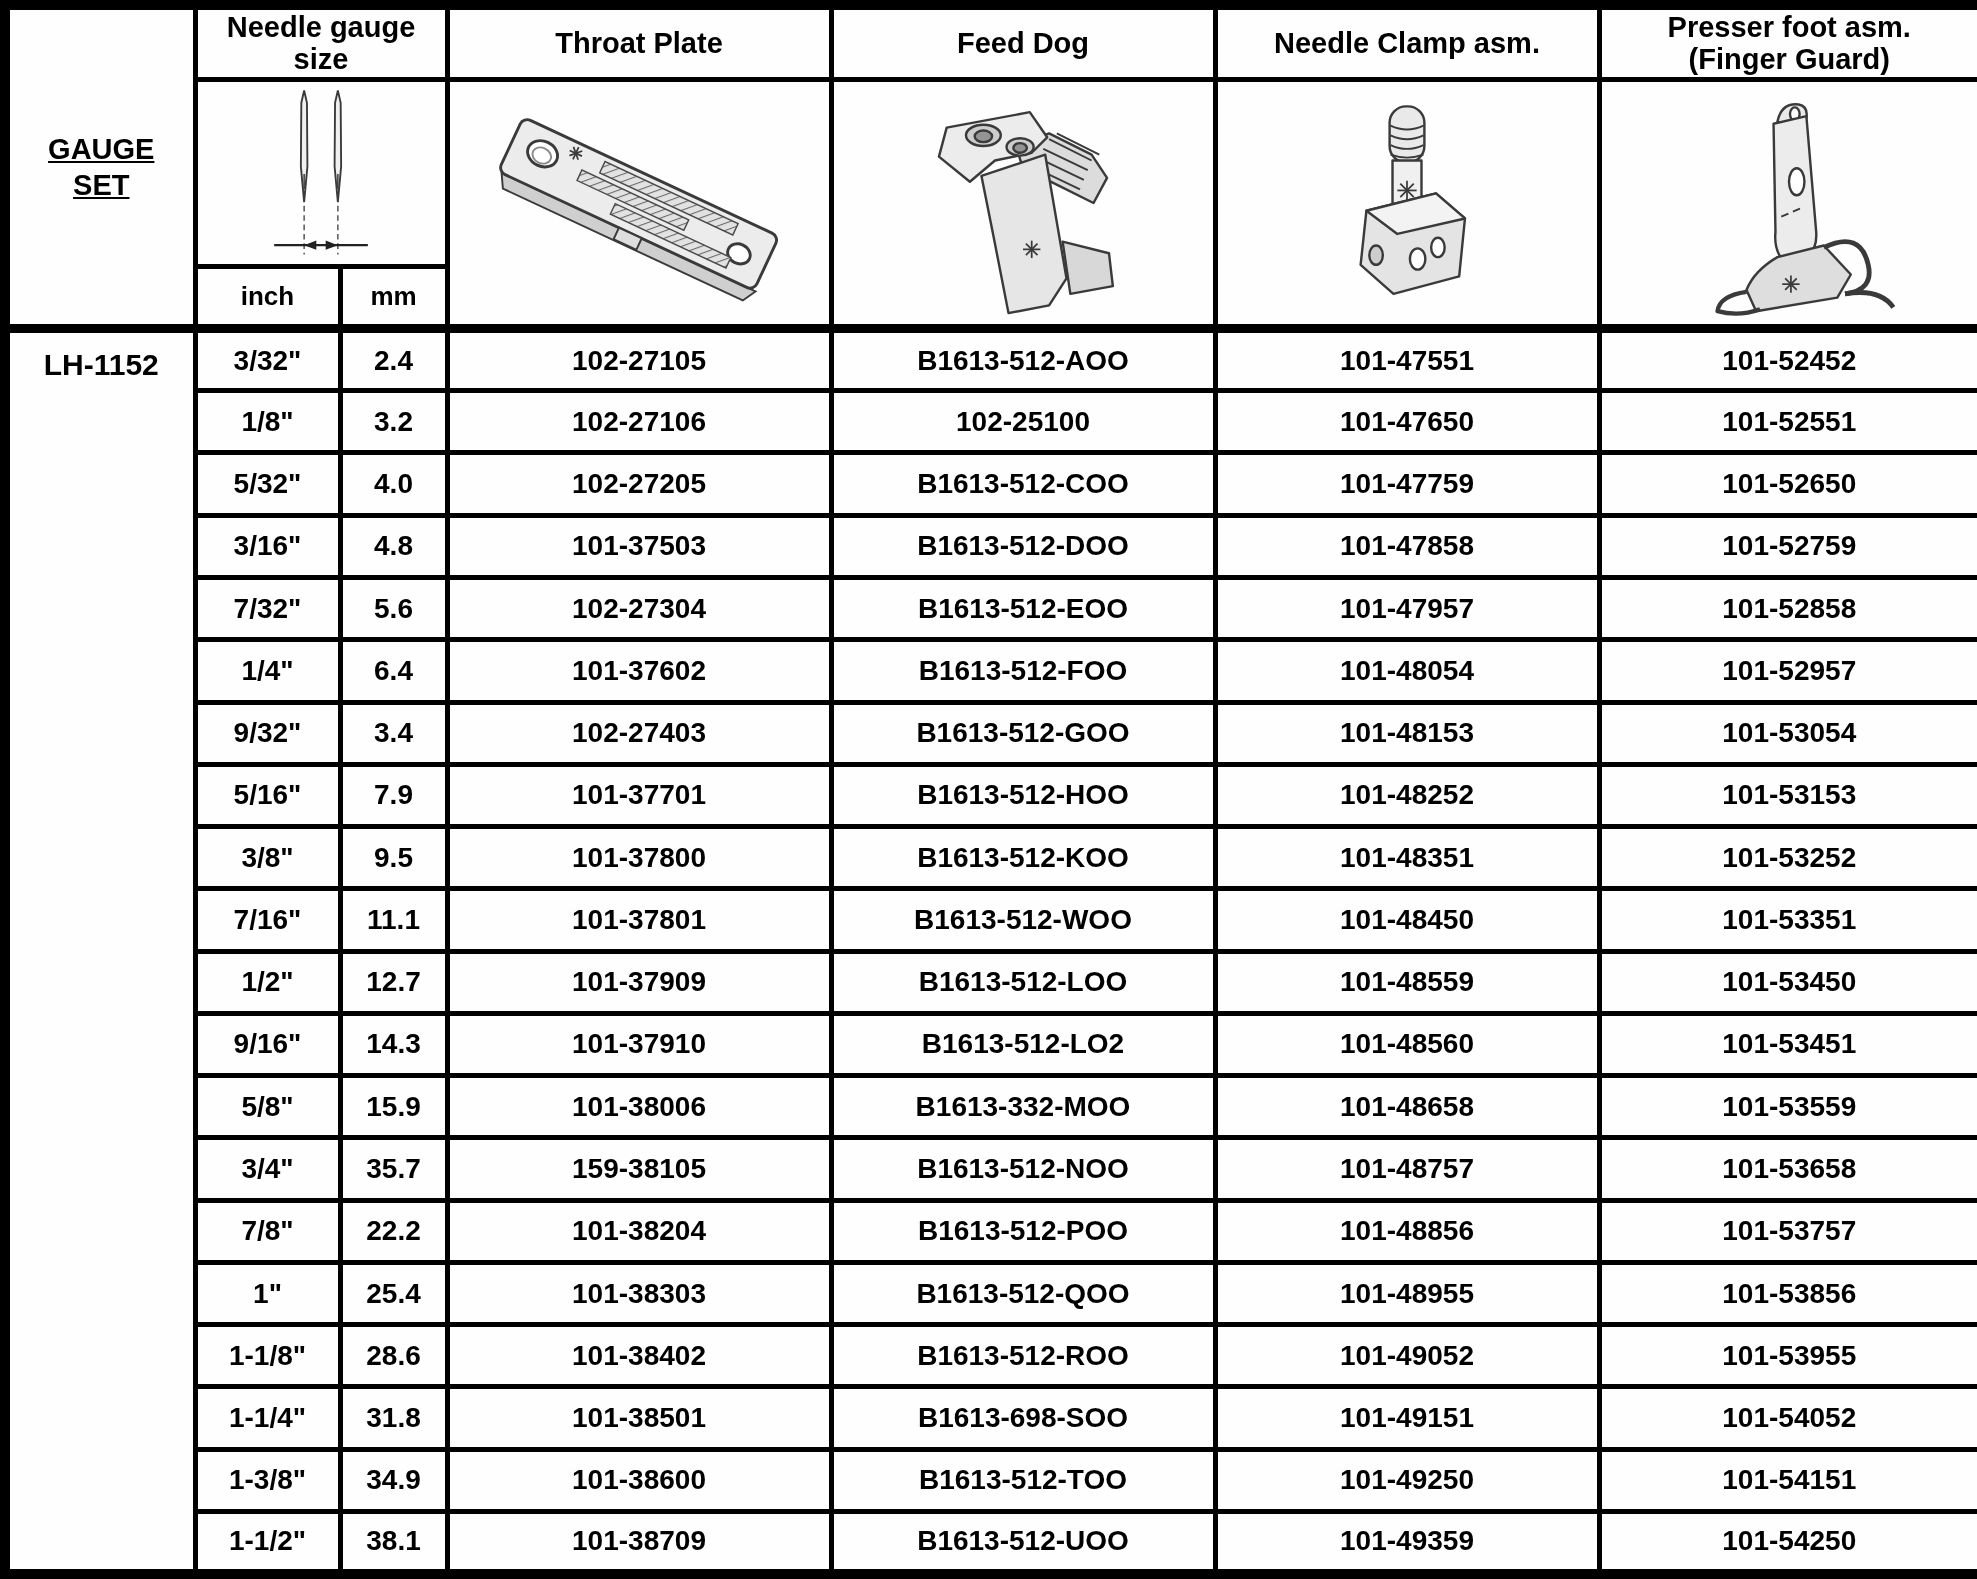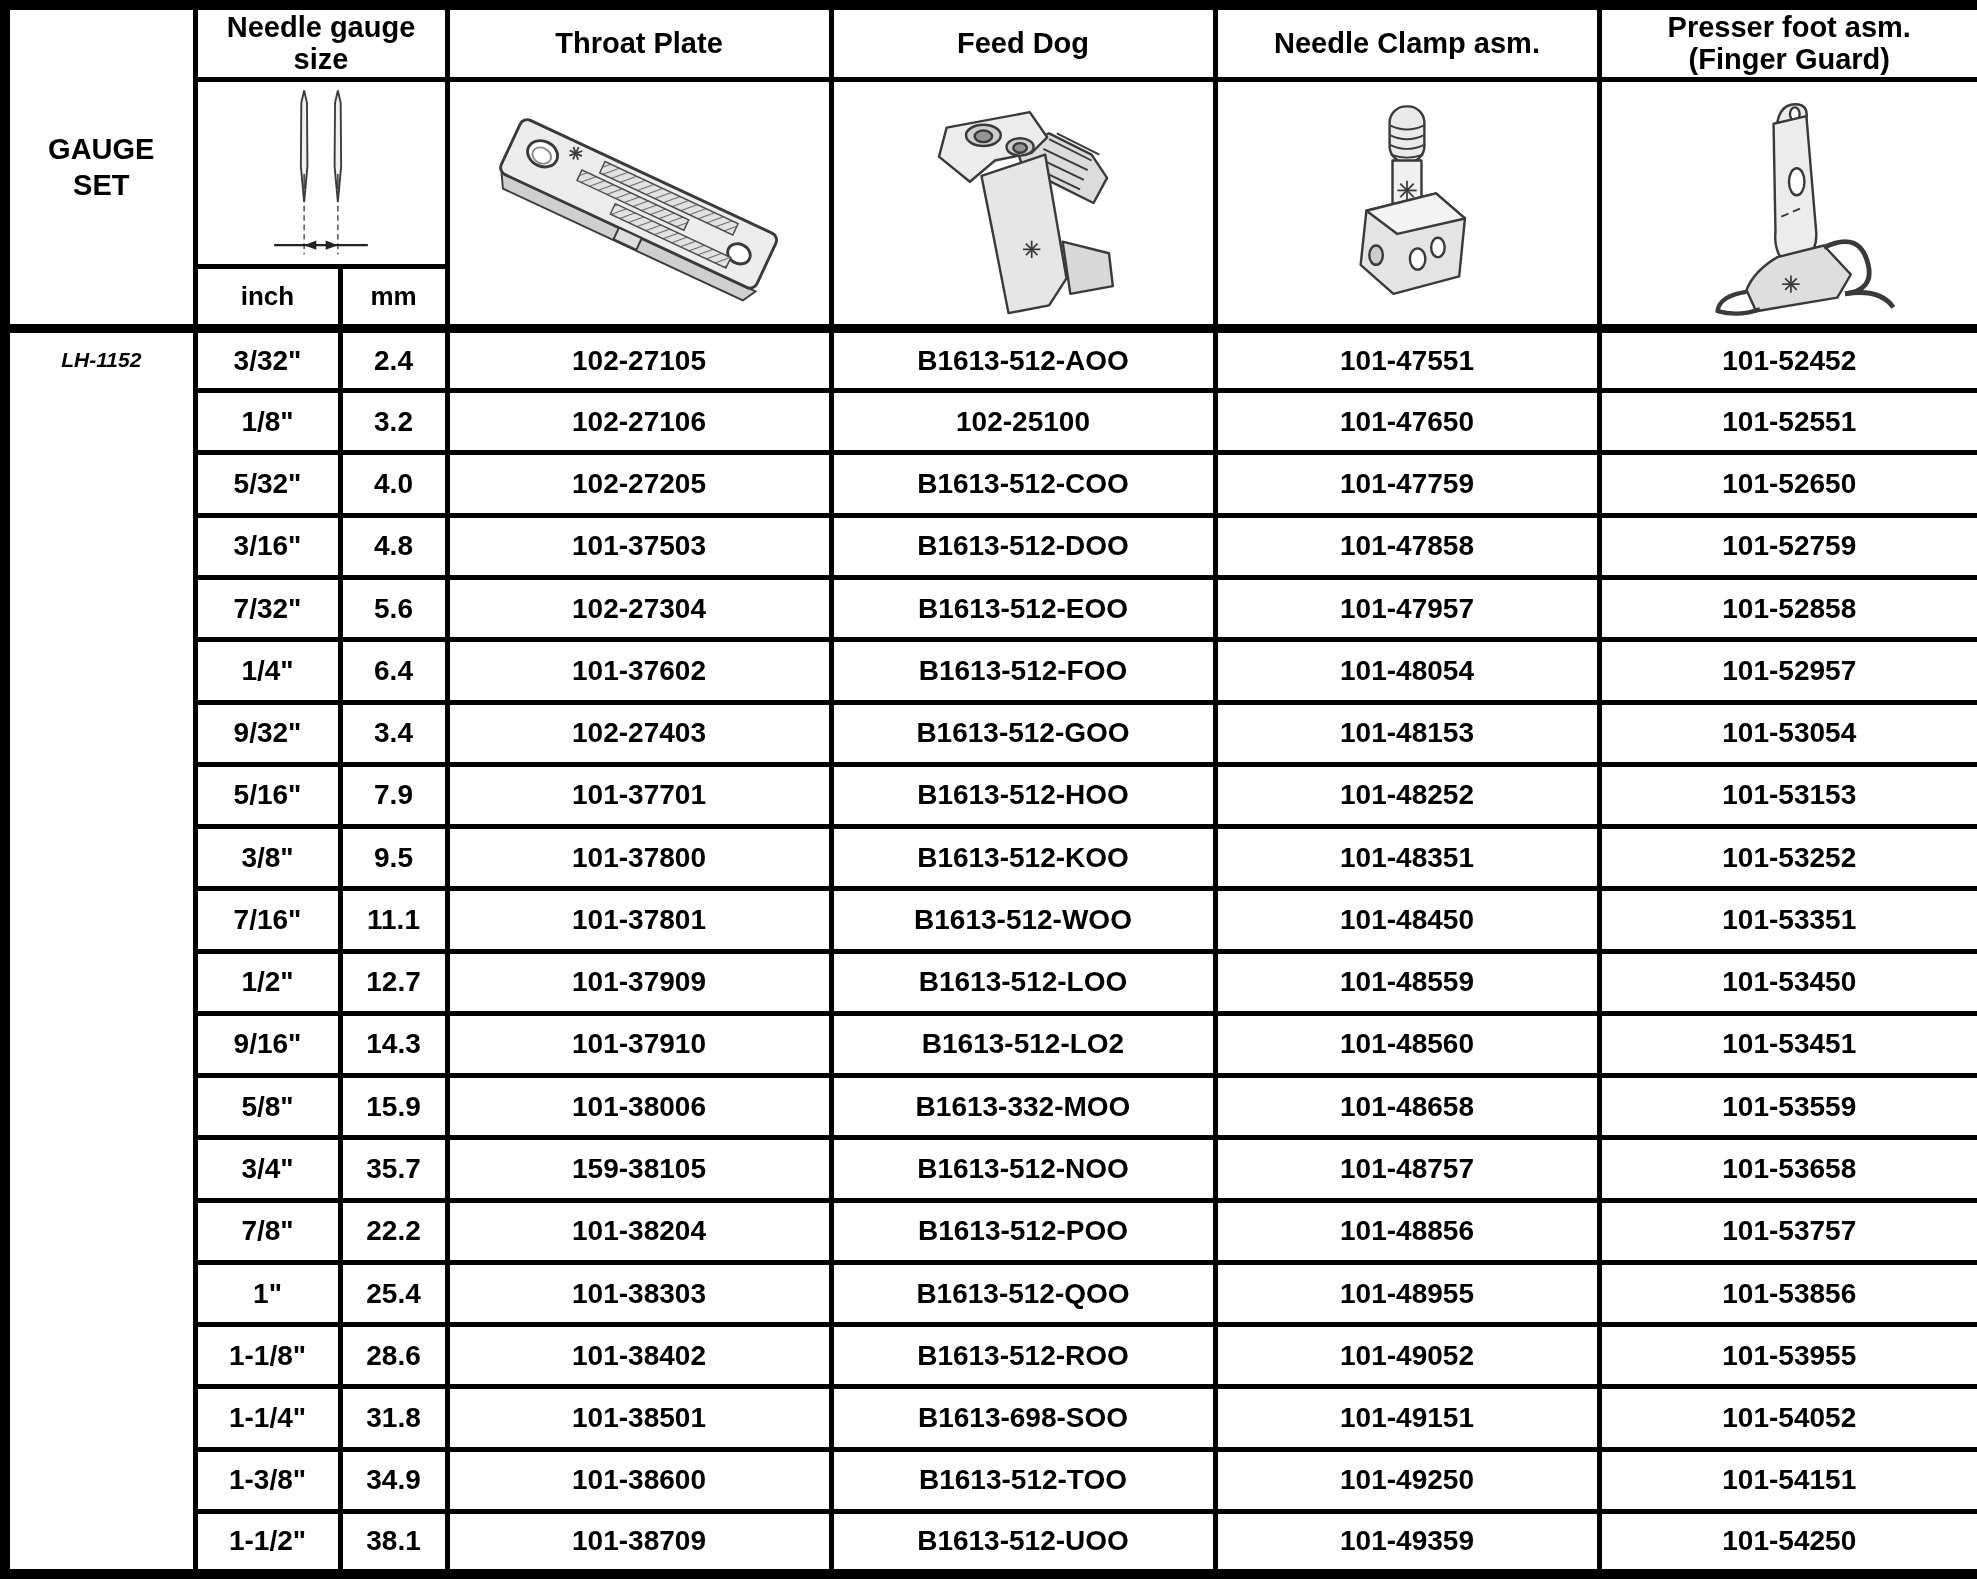--- a/index.html
+++ b/index.html
@@ -6,24 +6,24 @@
   html,body{margin:0;padding:0;background:#fff;}
   body{width:1977px;height:1579px;overflow:hidden;font-family:"Liberation Sans",sans-serif;color:#000;}
   table.gauge{border-collapse:collapse;table-layout:fixed;width:1977px;height:1579px;border:10px solid #000;background:#fff;}
   td{border:5px solid #000;text-align:center;vertical-align:middle;padding:0;font-weight:bold;overflow:hidden;background:#fefefe;}
   tr.r-head{height:74px;}
   tr.r-head td{font-size:29px;line-height:1.12;}
   tr.r-illus{height:186px;}
   tr.r-sub{height:48px;}
   tr.r-sub td{font-size:26px;}
   .c-gauge{font-size:30px;}
-  .c-gauge .wrap{display:block;max-width:130px;margin:0 auto;line-height:1.25;}
+  .c-gauge .wrap{display:block;max-width:130px;margin:0 auto;line-height:1.25;text-decoration:underline;}
   .two-line span{display:block;}
   tbody td{font-size:28px;height:62px;}
-  td.gauge-cell{vertical-align:top;padding-top:15px;font-size:21px;font-style:italic;}
+  td.gauge-cell{vertical-align:top;padding-top:15px;font-size:30px;}
   tbody tr:first-child td{border-top:9px solid #000;}
   td.illus svg{display:block;margin:0 auto;}
 </style>
 </head>
 <body>
 
 <table class="gauge">
   <colgroup>
     <col style="width:190px">
       <col style="width:145px">

